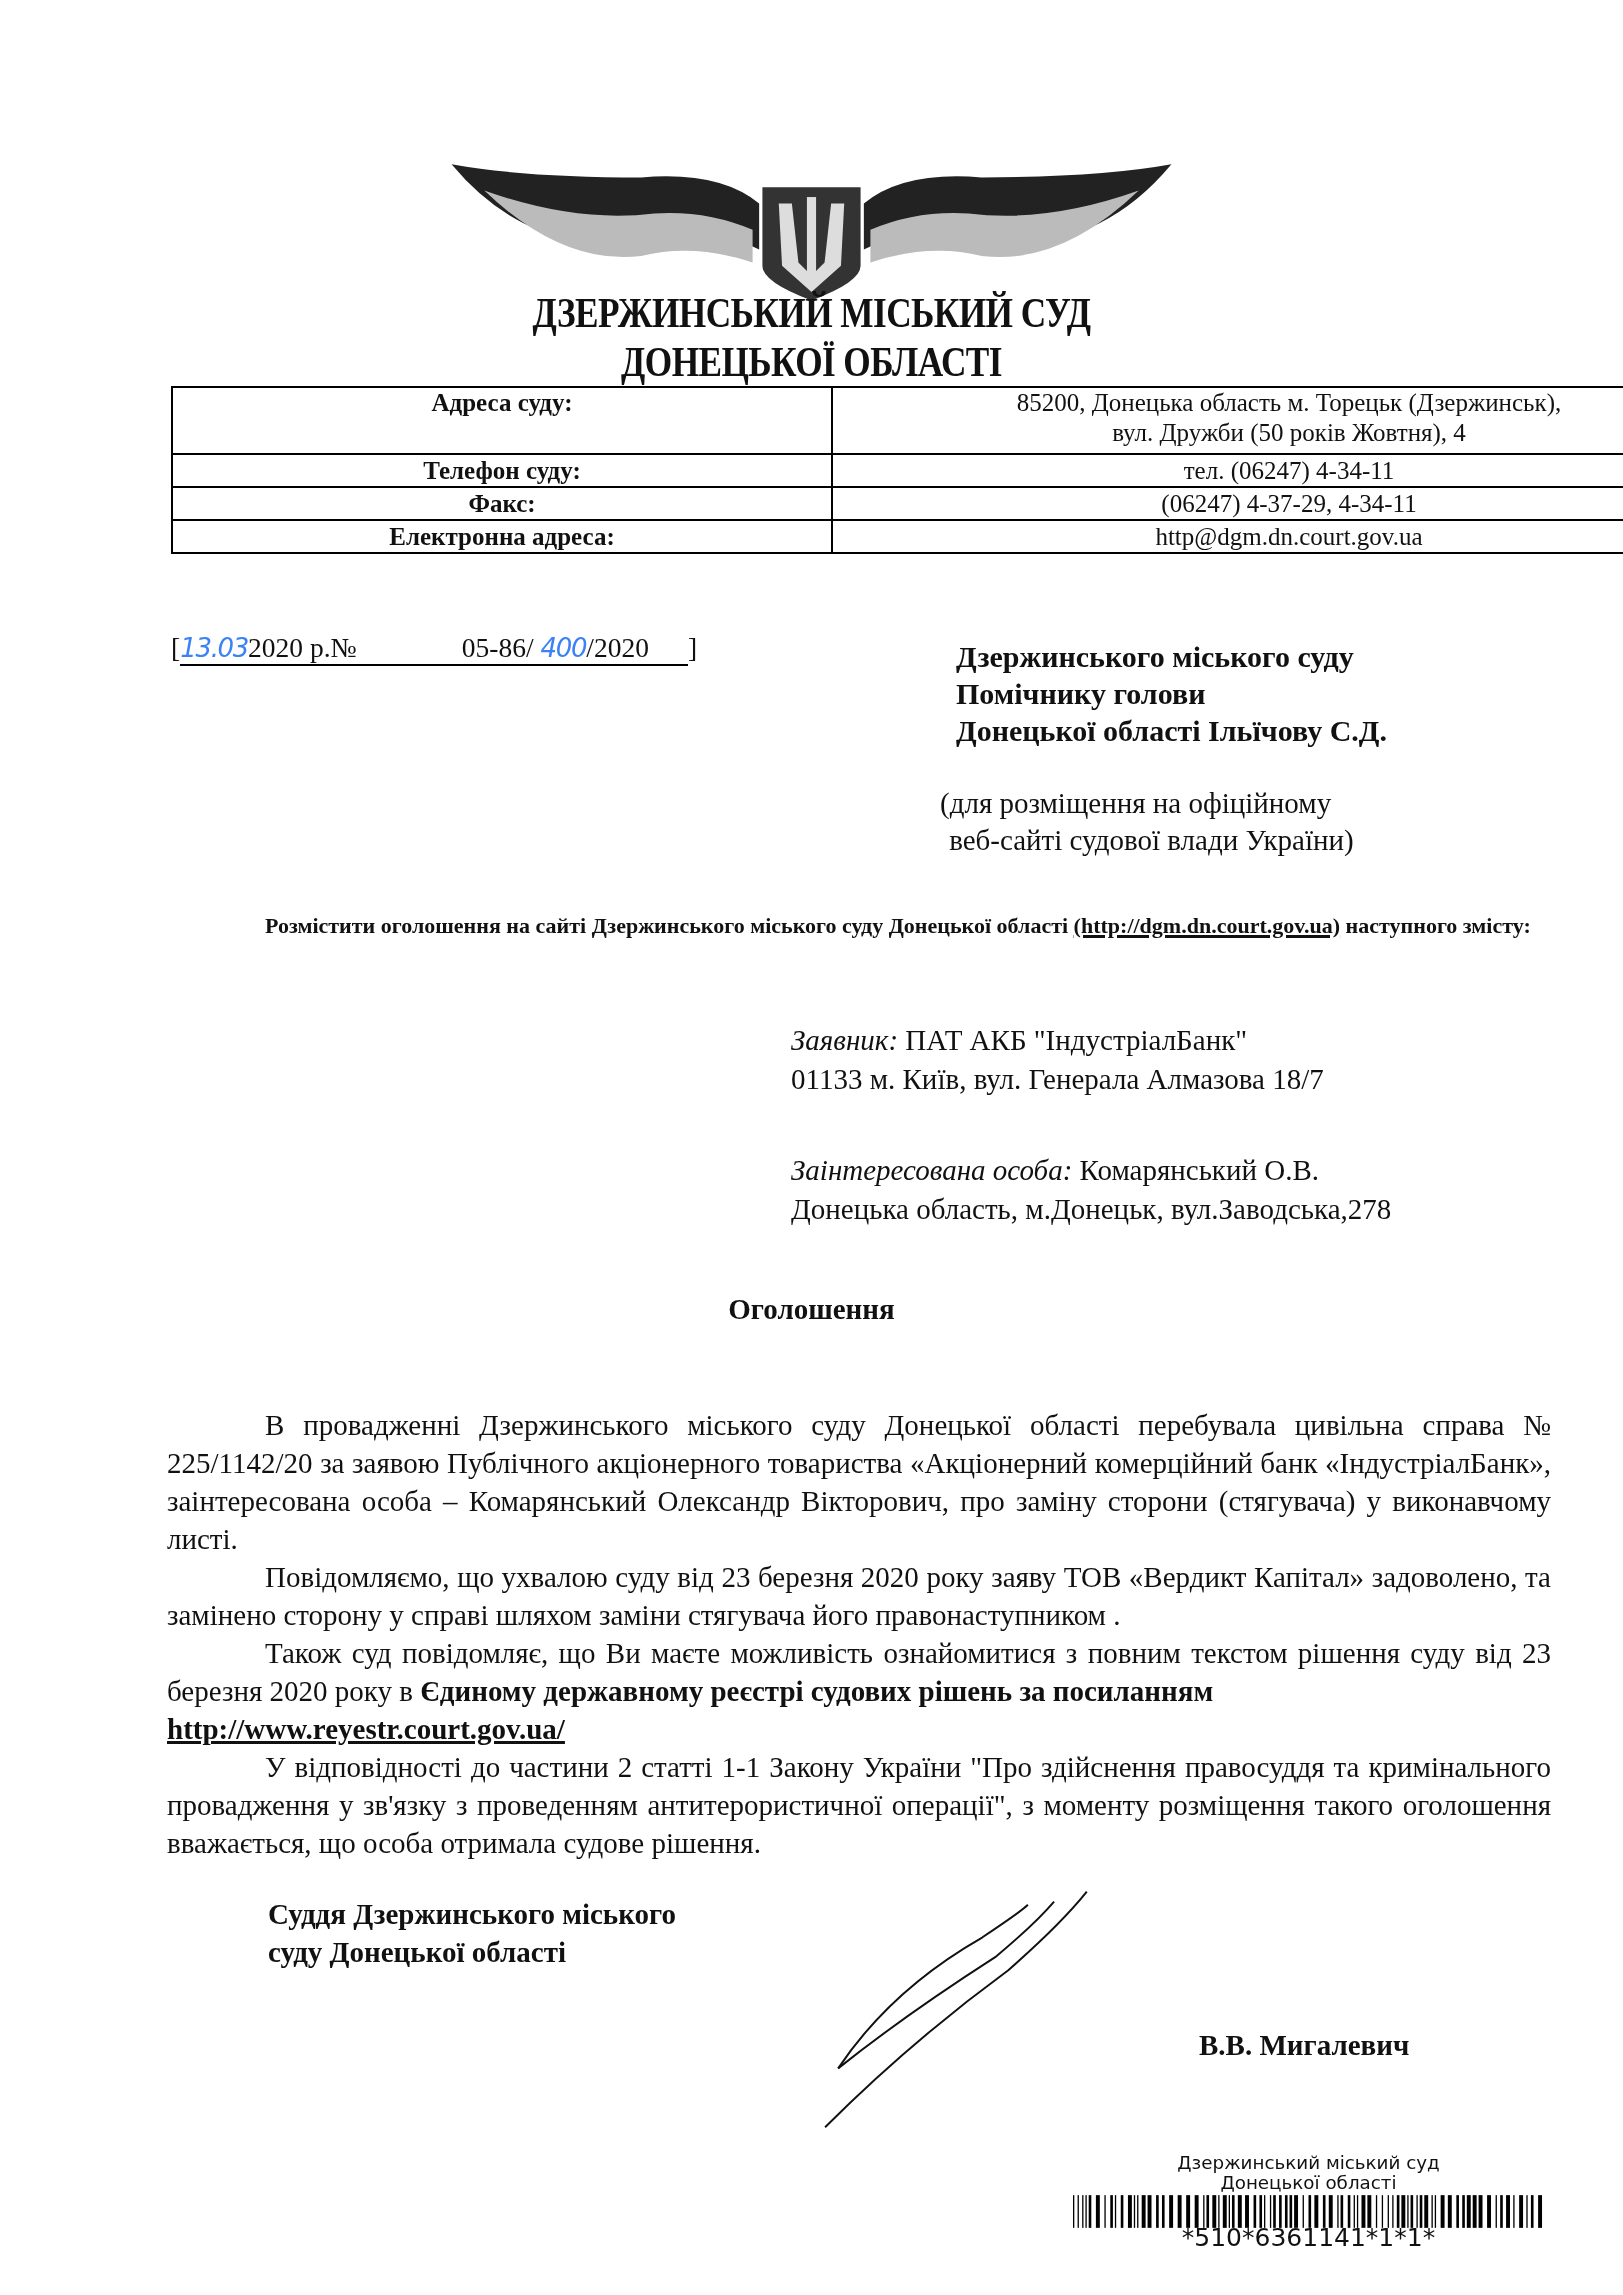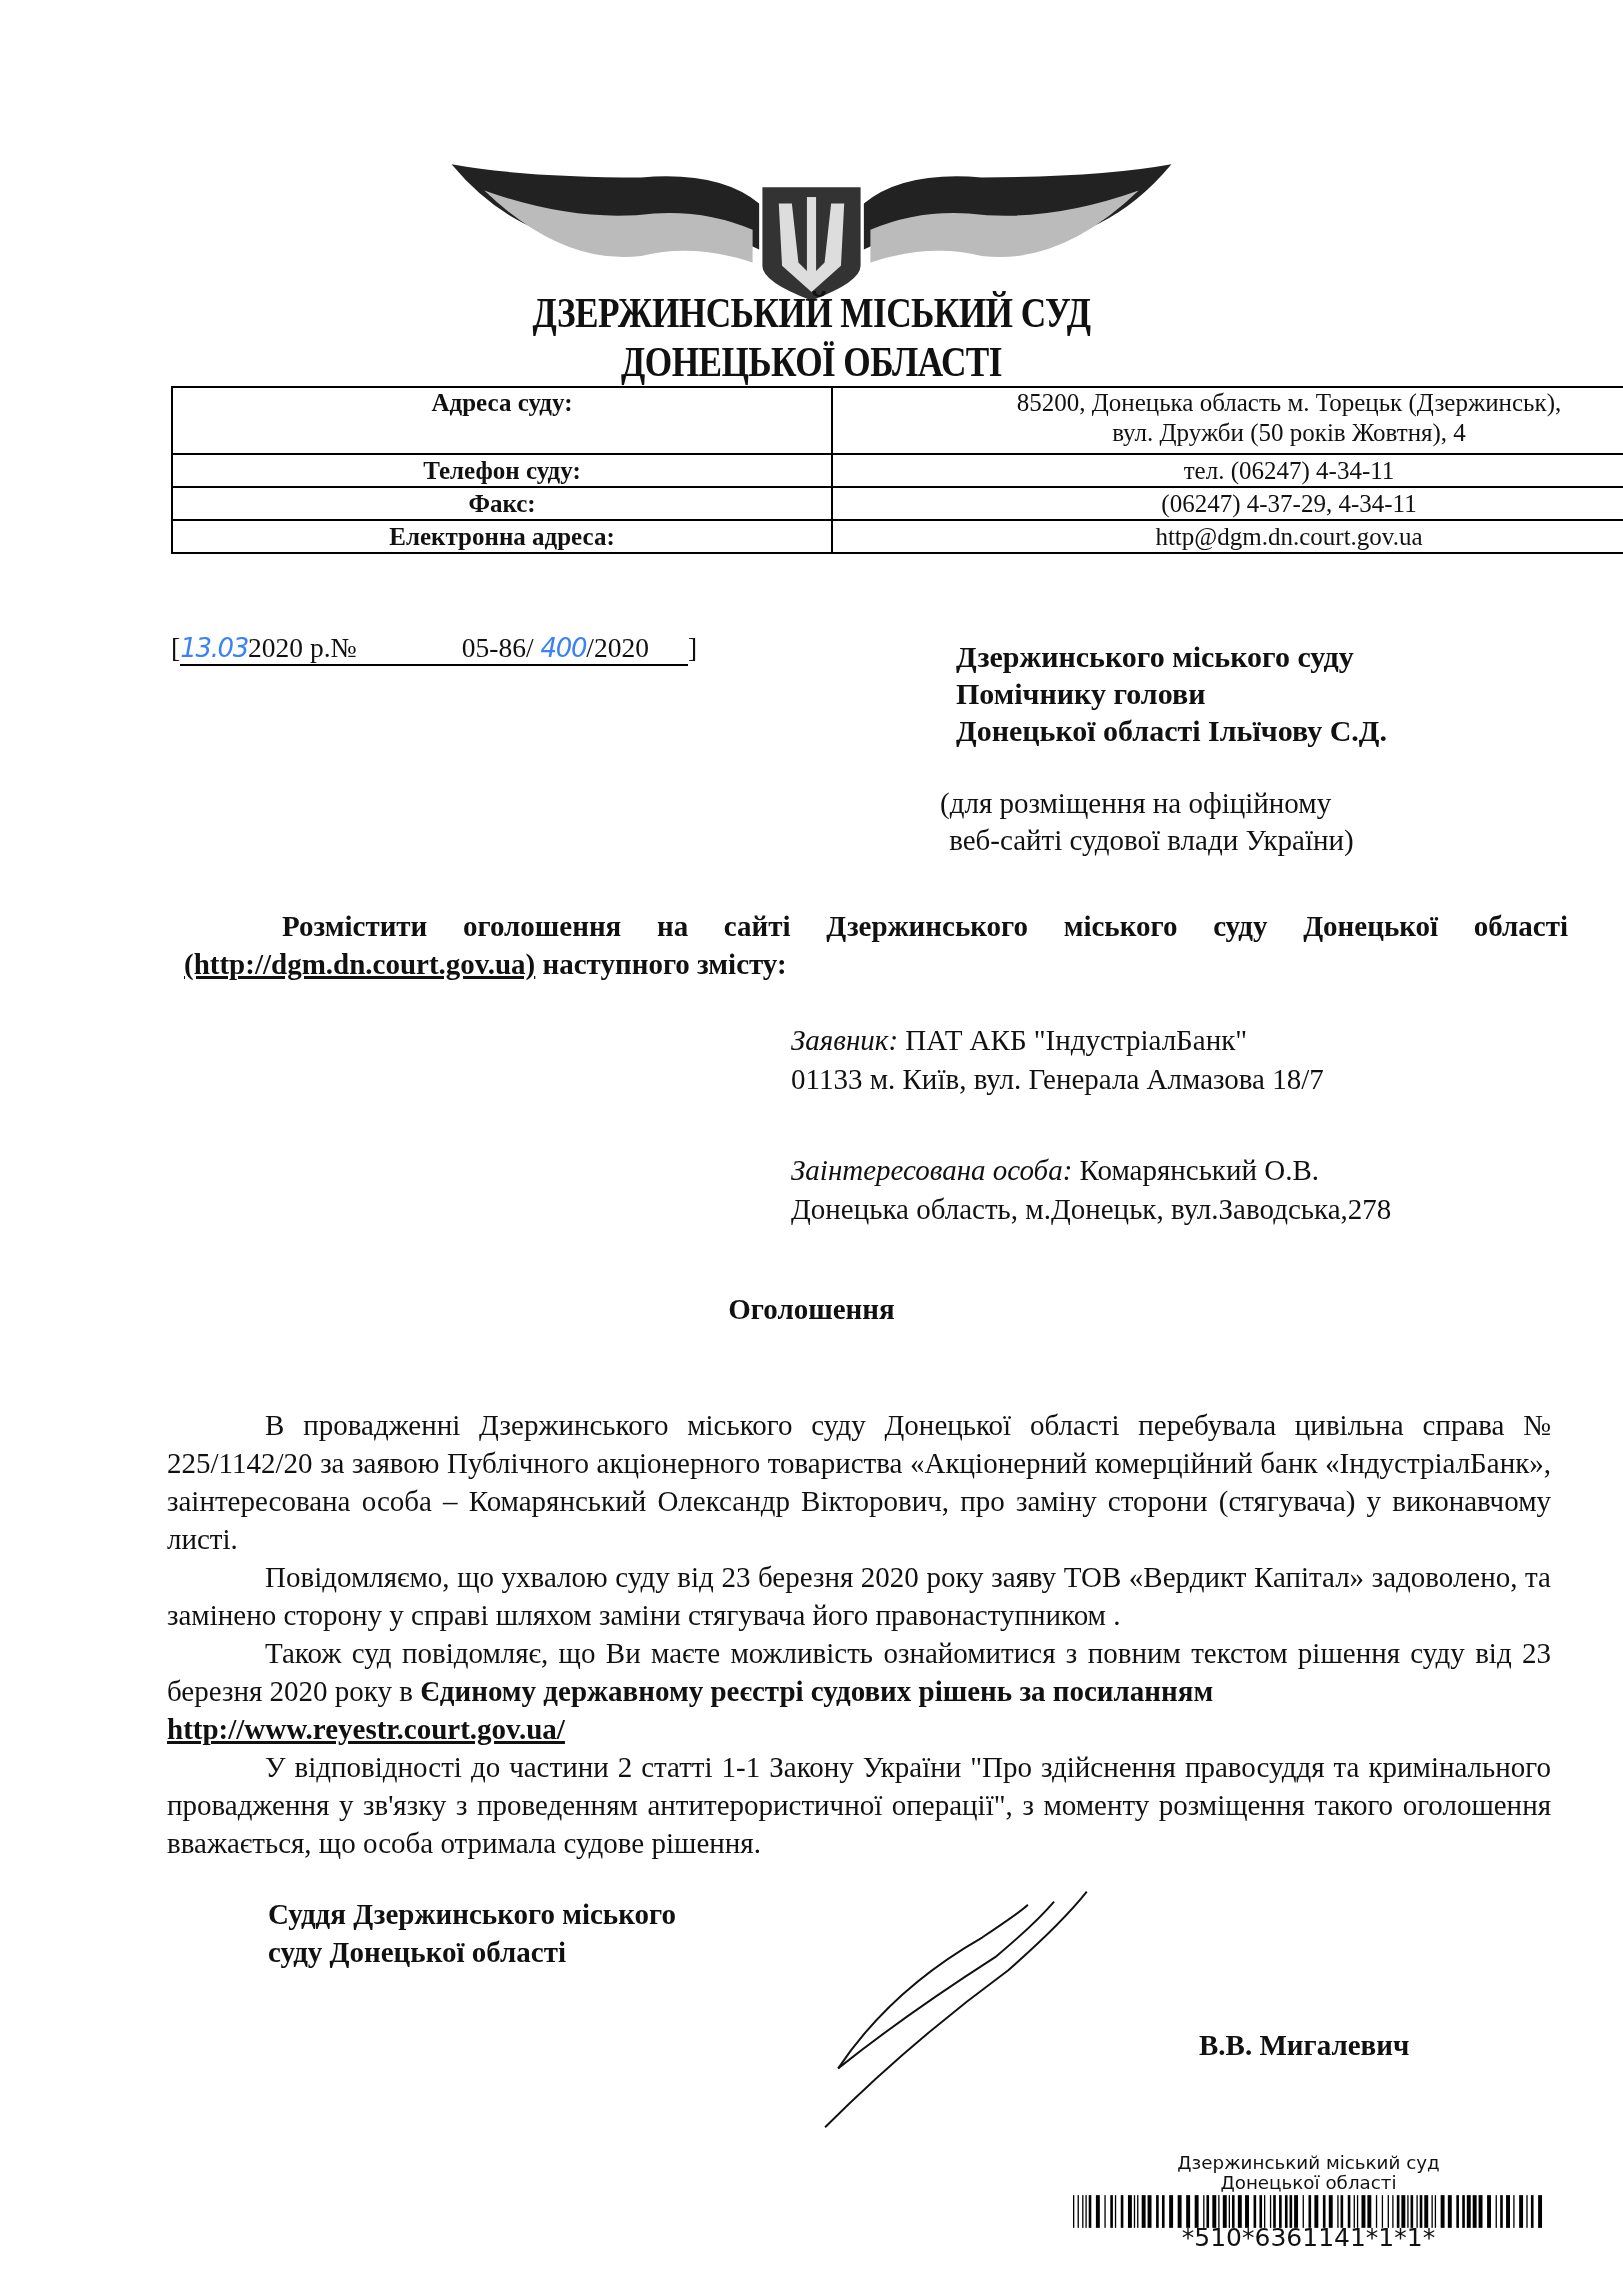--- a/index.html
+++ b/index.html
@@ -16,22 +16,22 @@
                border-collapse: collapse; font-size: 25px; }
   table.info td { border: 2.6px solid #000; padding: 0 6.5px; text-align: center; vertical-align: top; }
   table.info td.lbl { width: 645px; font-weight: bold; }
   table.info tr.r1 td { height: 65px; line-height: 30px; }
   table.info tr.rn td { height: 31px; line-height: 31px; }
   .regline { left: 171px; top: 632px; font-size: 27.5px; white-space: nowrap; }
   .regline .hw { font-family: "DejaVu Sans", sans-serif; font-style: italic; font-size: 26px; color: #3b82f6; letter-spacing: -1.3px; }
   .regline .under { display: inline-block; border-bottom: 2.6px solid #000; }
   .addressee { left: 956px; top: 638px; font-size: 30px; font-weight: bold; line-height: 37px; }
   .placement { left: 940px; top: 785px; font-size: 29px; line-height: 37px; }
-  .intro { left: 167px; top: 907px; width: 1384px; font-size: 29px; font-weight: bold;
-           line-height: 38px; text-align: justify; text-align-last: left; text-indent: 98px; margin-left: 17px; }
+  .intro { left: 167px; top: 907px; width: 1384px; font-size: 22px; font-weight: bold;
+           line-height: 38px; text-align: justify; text-align-last: left; text-indent: 98px; }
   .intro .link { text-decoration: underline; text-decoration-thickness: 2.6px; }
   .parties { left: 791px; top: 1021px; font-size: 29px; line-height: 39px; }
   .parties .it { font-style: italic; }
   .parties .gap { height: 52px; }
   .ann-title { left: 0; width: 1623px; text-align: center; top: 1293px; font-size: 29px; font-weight: bold; }
   .body { left: 167px; top: 1368px; width: 1384px; font-size: 29px; line-height: 38px; margin-top: 38px; }
   .body p { margin: 0; text-align: justify; text-indent: 98px; }
   .body .bold { font-weight: bold; }
   .body .url { font-weight: bold; text-decoration: underline; text-decoration-thickness: 2.6px; }
   .sign-left { left: 268px; top: 1895px; font-size: 29px; font-weight: bold; line-height: 38px; }

